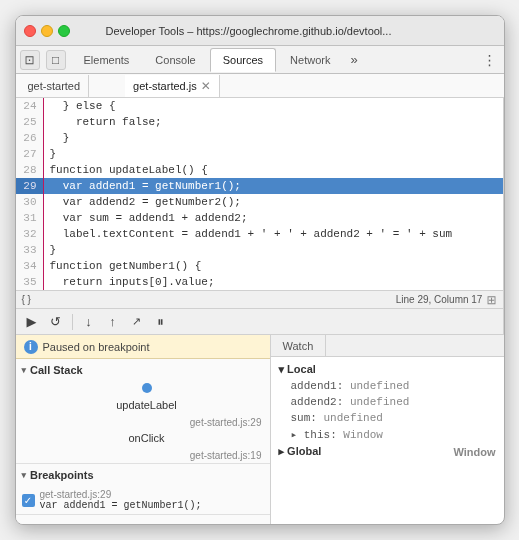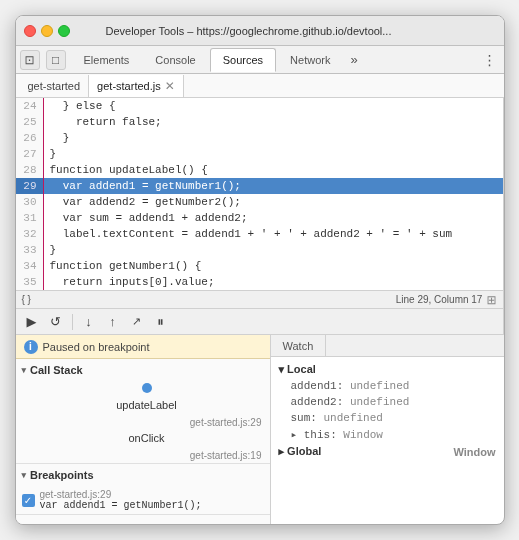--- a/index.html
+++ b/index.html
@@ -120,20 +120,21 @@
     }
     
     .file-tabs {
       background: #f9f9f9;
       display: flex;
       align-items: flex-end;
       height: 24px;
       border-bottom: 1px solid #d0d0d0;
       flex-shrink: 0;
       padding: 0 4px;
+      gap: 36px;
     }
     .file-tab {
       height: 22px;
       padding: 0 8px;
       display: flex;
       align-items: center;
       font-size: 11px;
       color: #444;
       gap: 4px;
       cursor: pointer;

